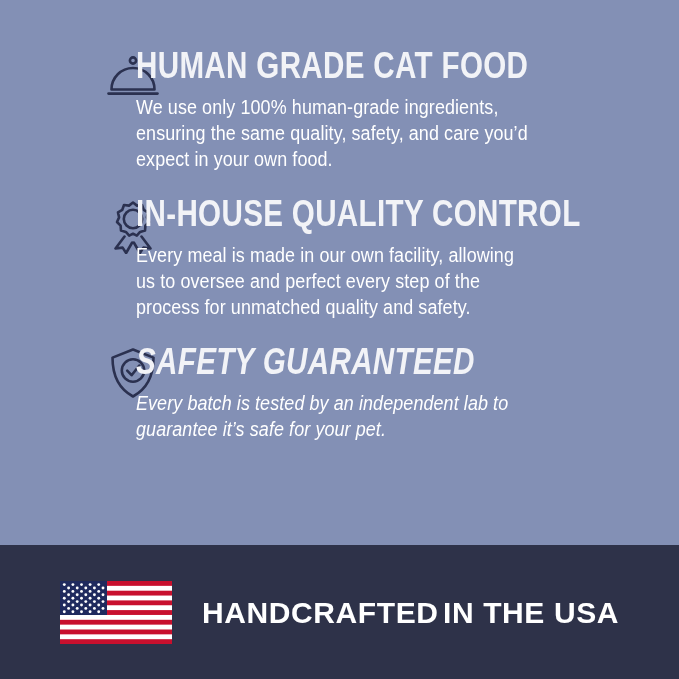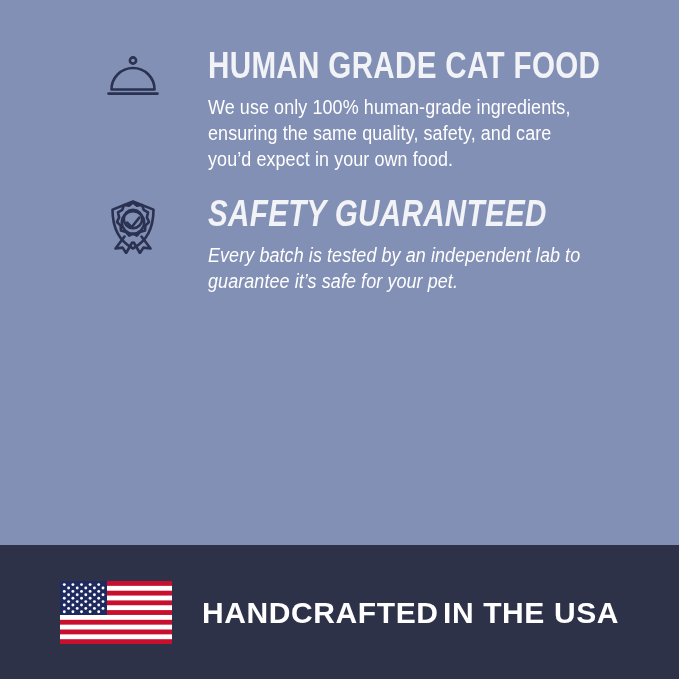--- a/index.html
+++ b/index.html
@@ -41,21 +41,21 @@
     width: 58px;
     height: 58px;
     display: block;
   }
   .feature-icon svg {
     display: block;
     width: 58px;
     height: 58px;
   }
   .feature-body {
-    margin-left: 104px;
+    margin-left: 32px;
   }
   .feature-title {
     font-family: "Liberation Sans Narrow", "Liberation Sans", sans-serif;
     font-weight: 700;
     font-size: 37px;
     line-height: 40px;
     letter-spacing: 0.4px;
     color: #f2f3f7;
     text-transform: uppercase;
     transform: scaleX(0.80);
@@ -131,20 +131,24 @@
           <path d="M20.5 40.5 L11.5 52.5 L18.6 51.6 L22.1 57.0 L28.2 46.5"></path>
           <path d="M37.5 40.5 L46.5 52.5 L39.4 51.6 L35.9 57.0 L29.8 46.5"></path>
           <path d="M29 6.5 L33.0 9.6 L38.0 9.0 L39.7 13.8 L44.0 16.4 L42.9 21.4
                    L45.0 26.0 L41.4 29.6 L41.0 34.6 L36.1 35.9 L32.8 39.6
                    L29 37.7 L25.2 39.6 L21.9 35.9 L17.0 34.6 L16.6 29.6
                    L13.0 26.0 L15.1 21.4 L14.0 16.4 L18.3 13.8 L20.0 9.0
                    L25.0 9.6 Z"></path>
           <circle cx="29" cy="23" r="9.2"></circle>
         </svg>
       </span>
+      <div class="feature-body">
+        <h2 class="feature-title">IN-HOUSE QUALITY CONTROL</h2>
+        <p class="feature-desc">Every meal is made in our own facility, allowing us to oversee and perfect every step of the process for unmatched quality and safety.</p>
+      </div>
     </div>
 
     <div class="feature">
       <span class="feature-icon">
         <svg viewBox="0 0 58 58" xmlns="http://www.w3.org/2000/svg" fill="none" stroke="#2b3150" stroke-width="2.6" stroke-linecap="round" stroke-linejoin="round">
           <path d="M29 5.5 L49.5 13.6 C49.5 30.0 44.0 44.5 29 52.5
                    C14.0 44.5 8.5 30.0 8.5 13.6 Z"></path>
           <circle cx="29" cy="26.5" r="11.2"></circle>
           <path d="M23.2 26.6 L27.6 31.2 L35.3 21.6"></path>
         </svg>

